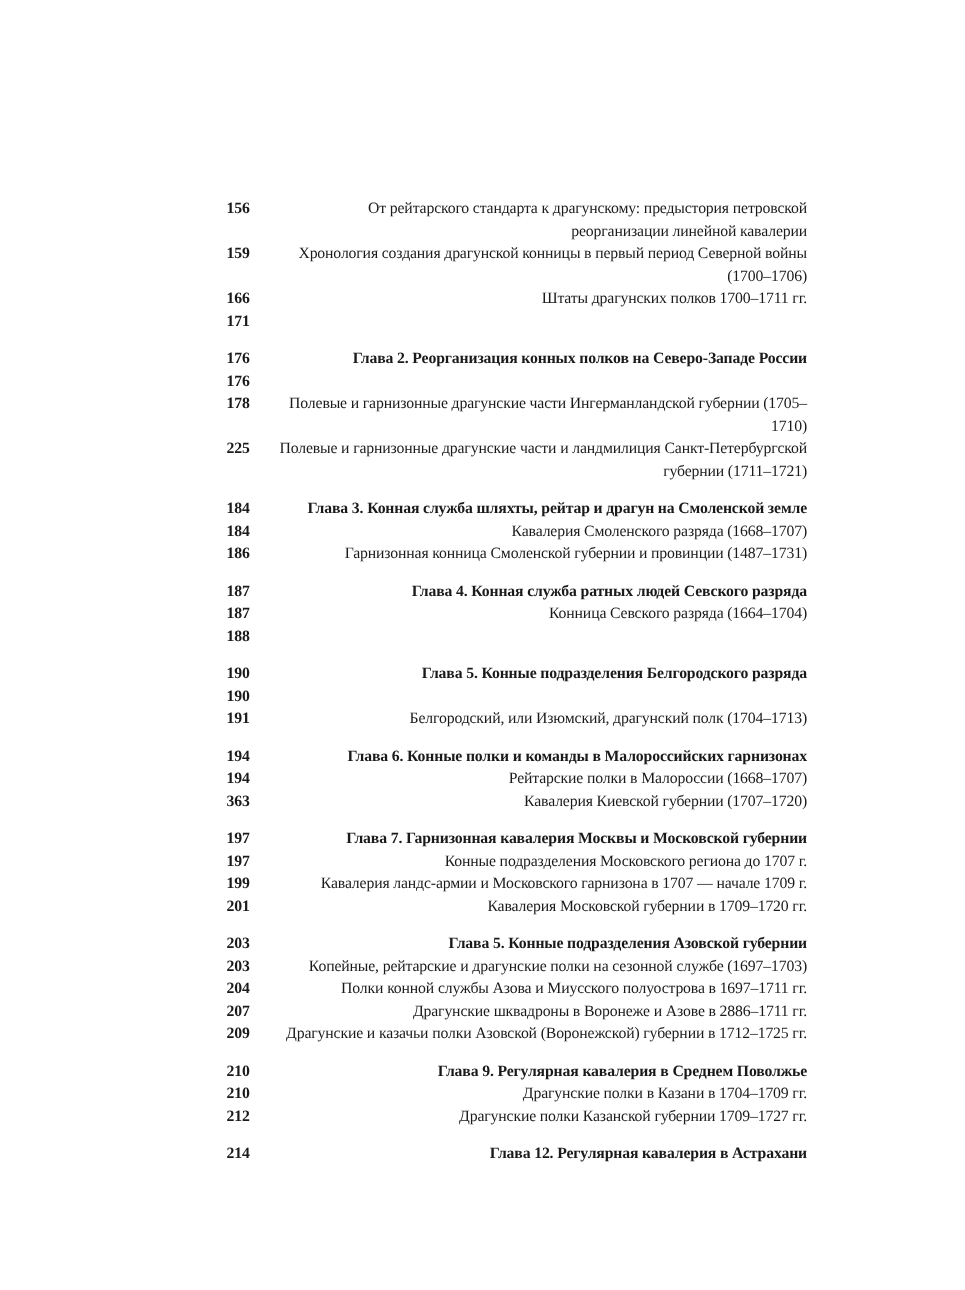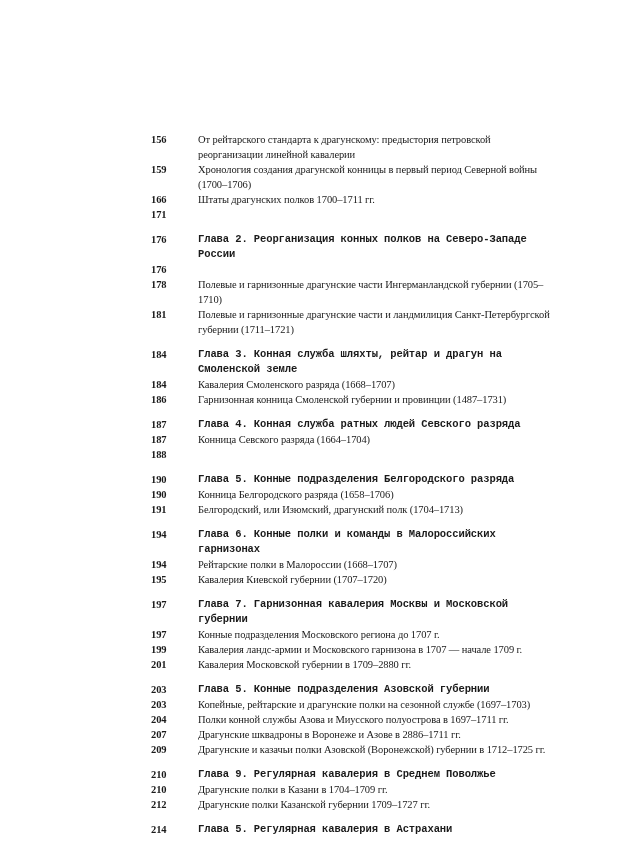--- a/index.html
+++ b/index.html
@@ -19,38 +19,37 @@
     width: 643px;
     height: 860px;
     padding: 132px 96px 0 151px;
   }
   .toc-list {
     width: 392px;
   }
   .row {
     display: grid;
     grid-template-columns: 35px 352px;
-    column-gap: 12px;
+    column-gap: 0;
     font-size: 10.5px;
     line-height: 15px;
     letter-spacing: -0.1px;
   }
   .row.gap {
     margin-top: 10px;
   }
   .row .num {
     font-weight: bold;
     text-align: left;
   }
   .row .txt {
-    text-align: left;
+    text-align: right;
   }
   .row.chapter .txt {
     font-weight: bold;
-    font-family: Liberation Mono, monospace;
   }
 </style>
 </head>
 <body>
 
 <div class="page">
   <div class="toc-list">
       <div class="row">
         <span class="num">156</span>
         <span class="txt">От рейтарского стандарта к драгунскому: предыстория петровской реорганизации линейной кавалерии</span>
@@ -71,21 +70,21 @@
         <span class="txt">Глава 2. Реорганизация конных полков на Северо-Западе России</span>
       </div>
       <div class="row">
         <span class="num">176</span>
       </div>
       <div class="row">
         <span class="num">178</span>
         <span class="txt">Полевые и гарнизонные драгунские части Ингерманландской губернии (1705–1710)</span>
       </div>
       <div class="row">
-        <span class="num">181</span>
+        <span class="num">225</span>
         <span class="txt">Полевые и гарнизонные драгунские части и ландмилиция Санкт-Петербургской губернии (1711–1721)</span>
       </div>
       <div class="row chapter gap">
         <span class="num">184</span>
         <span class="txt">Глава 3. Конная служба шляхты, рейтар и драгун на Смоленской земле</span>
       </div>
       <div class="row">
         <span class="num">184</span>
         <span class="txt">Кавалерия Смоленского разряда (1668–1707)</span>
       </div>
@@ -103,53 +102,52 @@
       </div>
       <div class="row">
         <span class="num">188</span>
       </div>
       <div class="row chapter gap">
         <span class="num">190</span>
         <span class="txt">Глава 5. Конные подразделения Белгородского разряда</span>
       </div>
       <div class="row">
         <span class="num">190</span>
-        <span class="txt">Конница Белгородского разряда (1658–1706)</span>
       </div>
       <div class="row">
         <span class="num">191</span>
         <span class="txt">Белгородский, или Изюмский, драгунский полк (1704–1713)</span>
       </div>
       <div class="row chapter gap">
         <span class="num">194</span>
         <span class="txt">Глава 6. Конные полки и команды в Малороссийских гарнизонах</span>
       </div>
       <div class="row">
         <span class="num">194</span>
         <span class="txt">Рейтарские полки в Малороссии (1668–1707)</span>
       </div>
       <div class="row">
-        <span class="num">195</span>
+        <span class="num">363</span>
         <span class="txt">Кавалерия Киевской губернии (1707–1720)</span>
       </div>
       <div class="row chapter gap">
         <span class="num">197</span>
         <span class="txt">Глава 7. Гарнизонная кавалерия Москвы и Московской губернии</span>
       </div>
       <div class="row">
         <span class="num">197</span>
         <span class="txt">Конные подразделения Московского региона до 1707 г.</span>
       </div>
       <div class="row">
         <span class="num">199</span>
         <span class="txt">Кавалерия ландс-армии и Московского гарнизона в 1707 — начале 1709 г.</span>
       </div>
       <div class="row">
         <span class="num">201</span>
-        <span class="txt">Кавалерия Московской губернии в 1709–2880 гг.</span>
+        <span class="txt">Кавалерия Московской губернии в 1709–1720 гг.</span>
       </div>
       <div class="row chapter gap">
         <span class="num">203</span>
         <span class="txt">Глава 5. Конные подразделения Азовской губернии</span>
       </div>
       <div class="row">
         <span class="num">203</span>
         <span class="txt">Копейные, рейтарские и драгунские полки на сезонной службе (1697–1703)</span>
       </div>
       <div class="row">
@@ -171,16 +169,16 @@
       <div class="row">
         <span class="num">210</span>
         <span class="txt">Драгунские полки в Казани в 1704–1709 гг.</span>
       </div>
       <div class="row">
         <span class="num">212</span>
         <span class="txt">Драгунские полки Казанской губернии 1709–1727 гг.</span>
       </div>
       <div class="row chapter gap">
         <span class="num">214</span>
-        <span class="txt">Глава 5. Регулярная кавалерия в Астрахани</span>
+        <span class="txt">Глава 12. Регулярная кавалерия в Астрахани</span>
       </div>
     </div>
 </div>
 
 </body></html>

